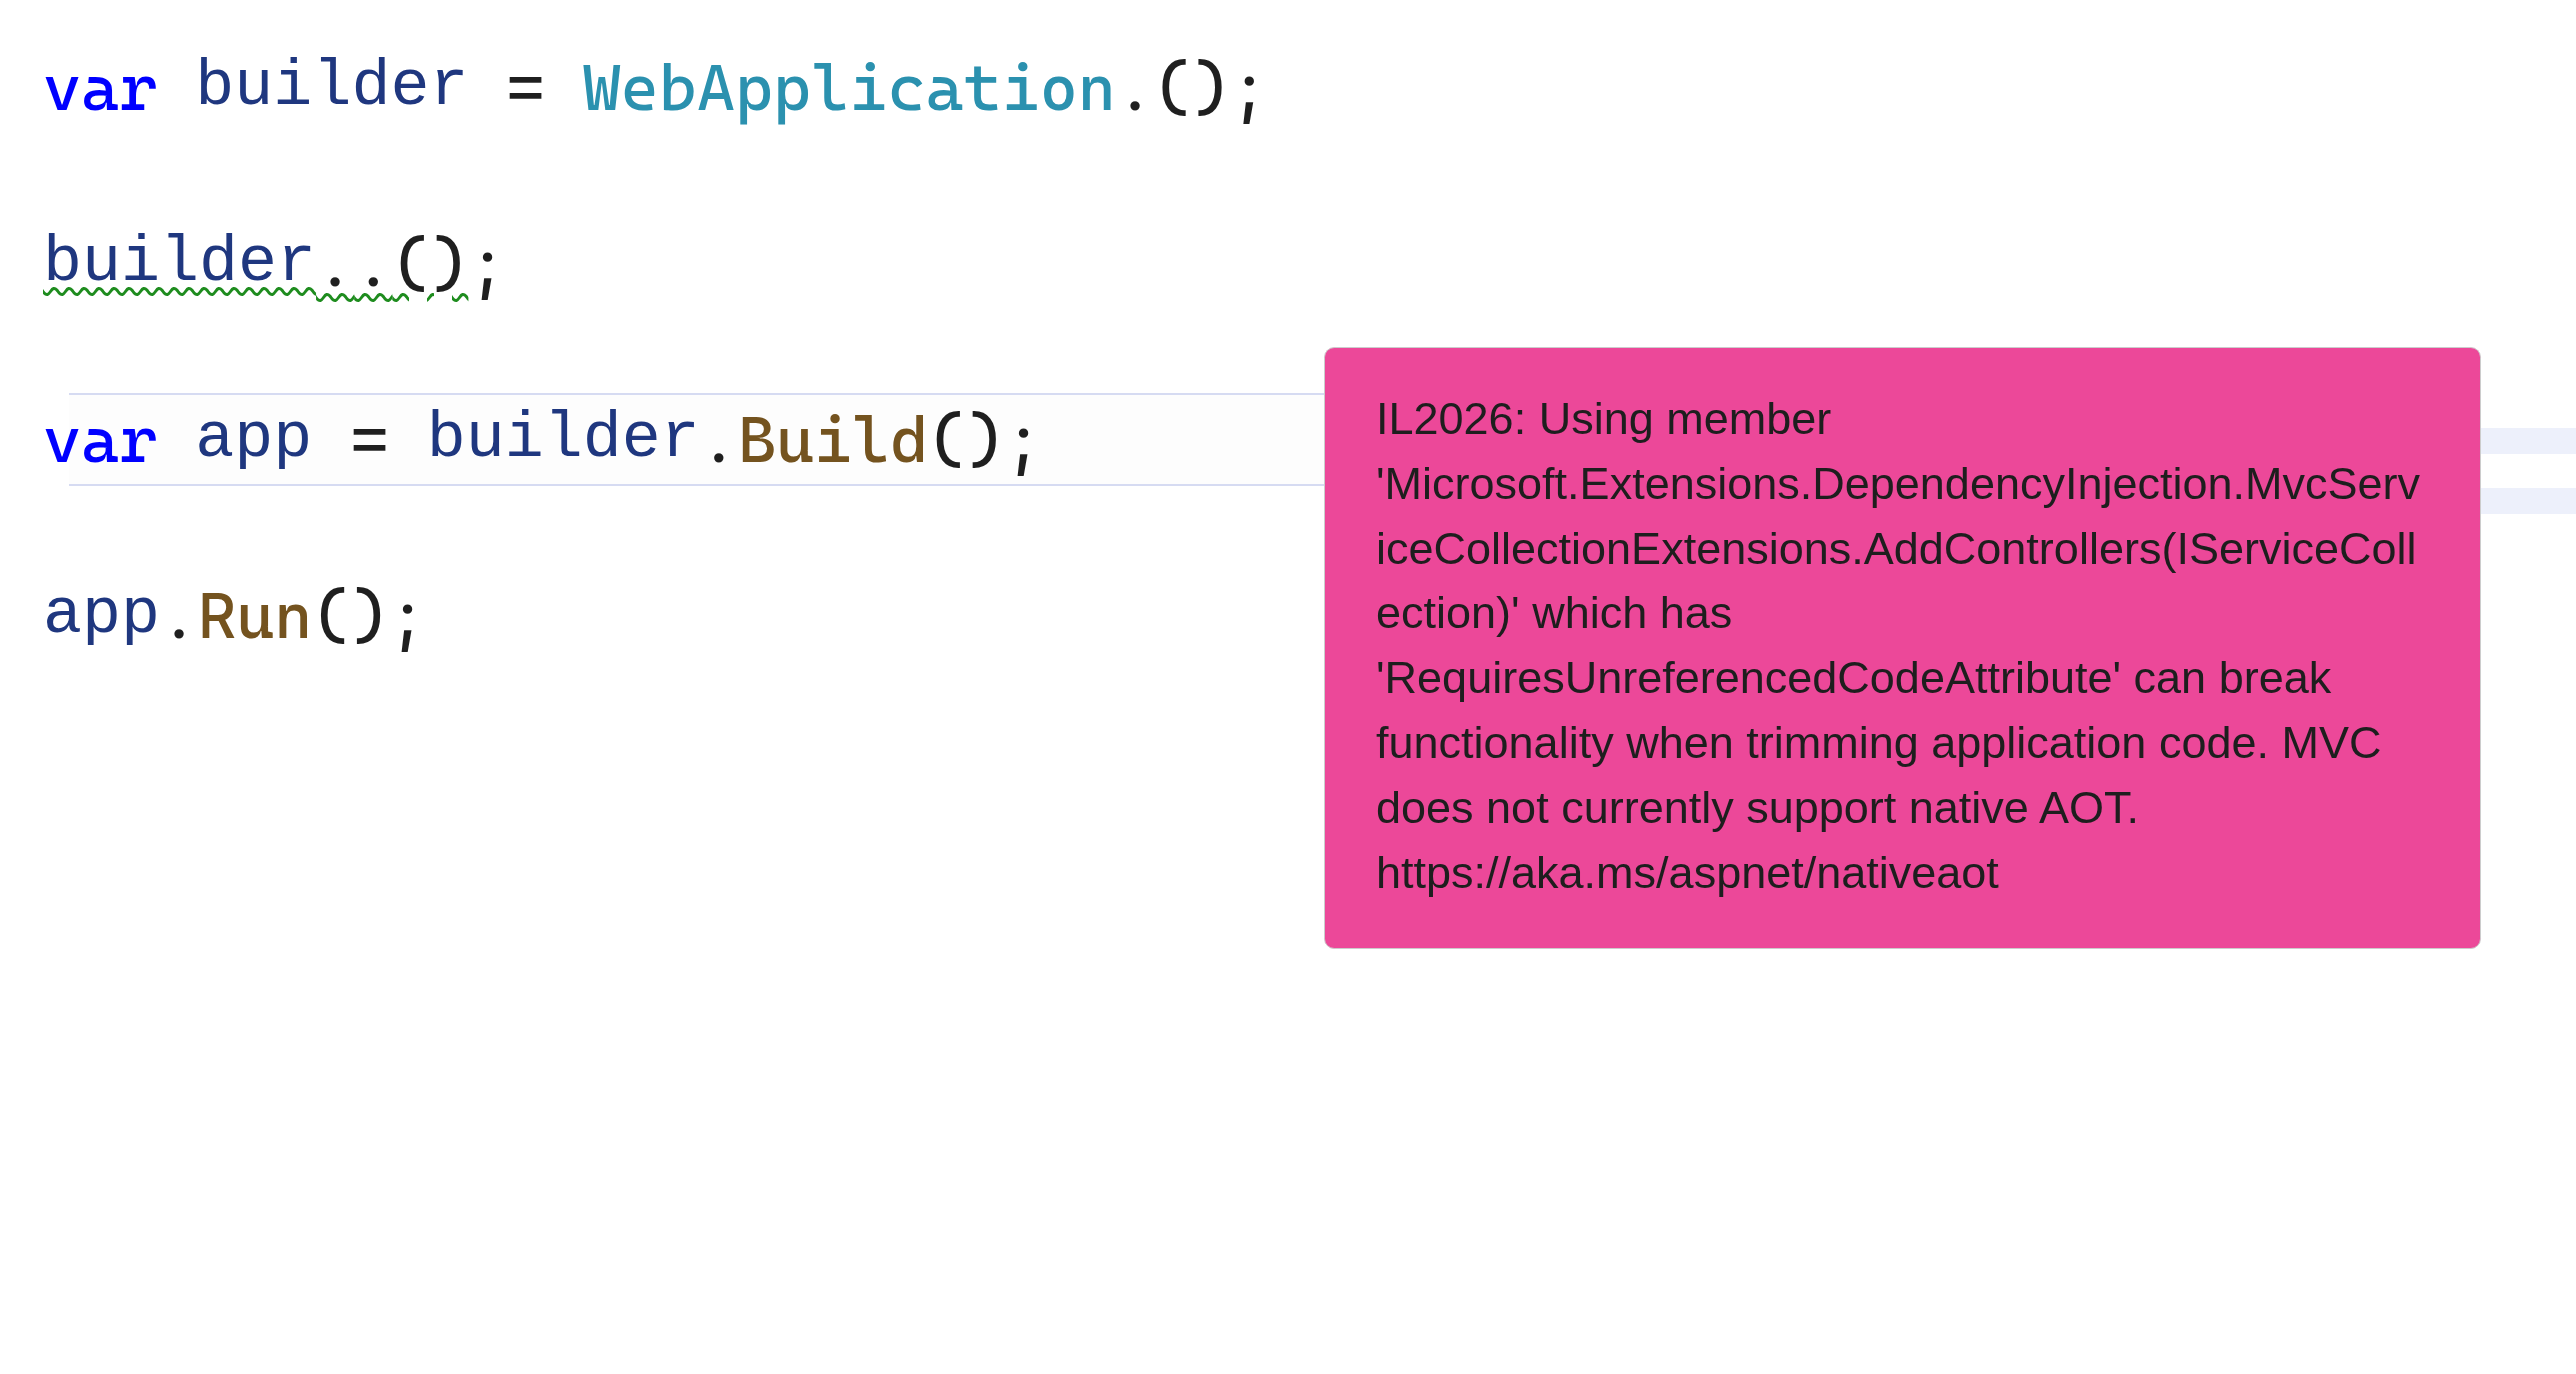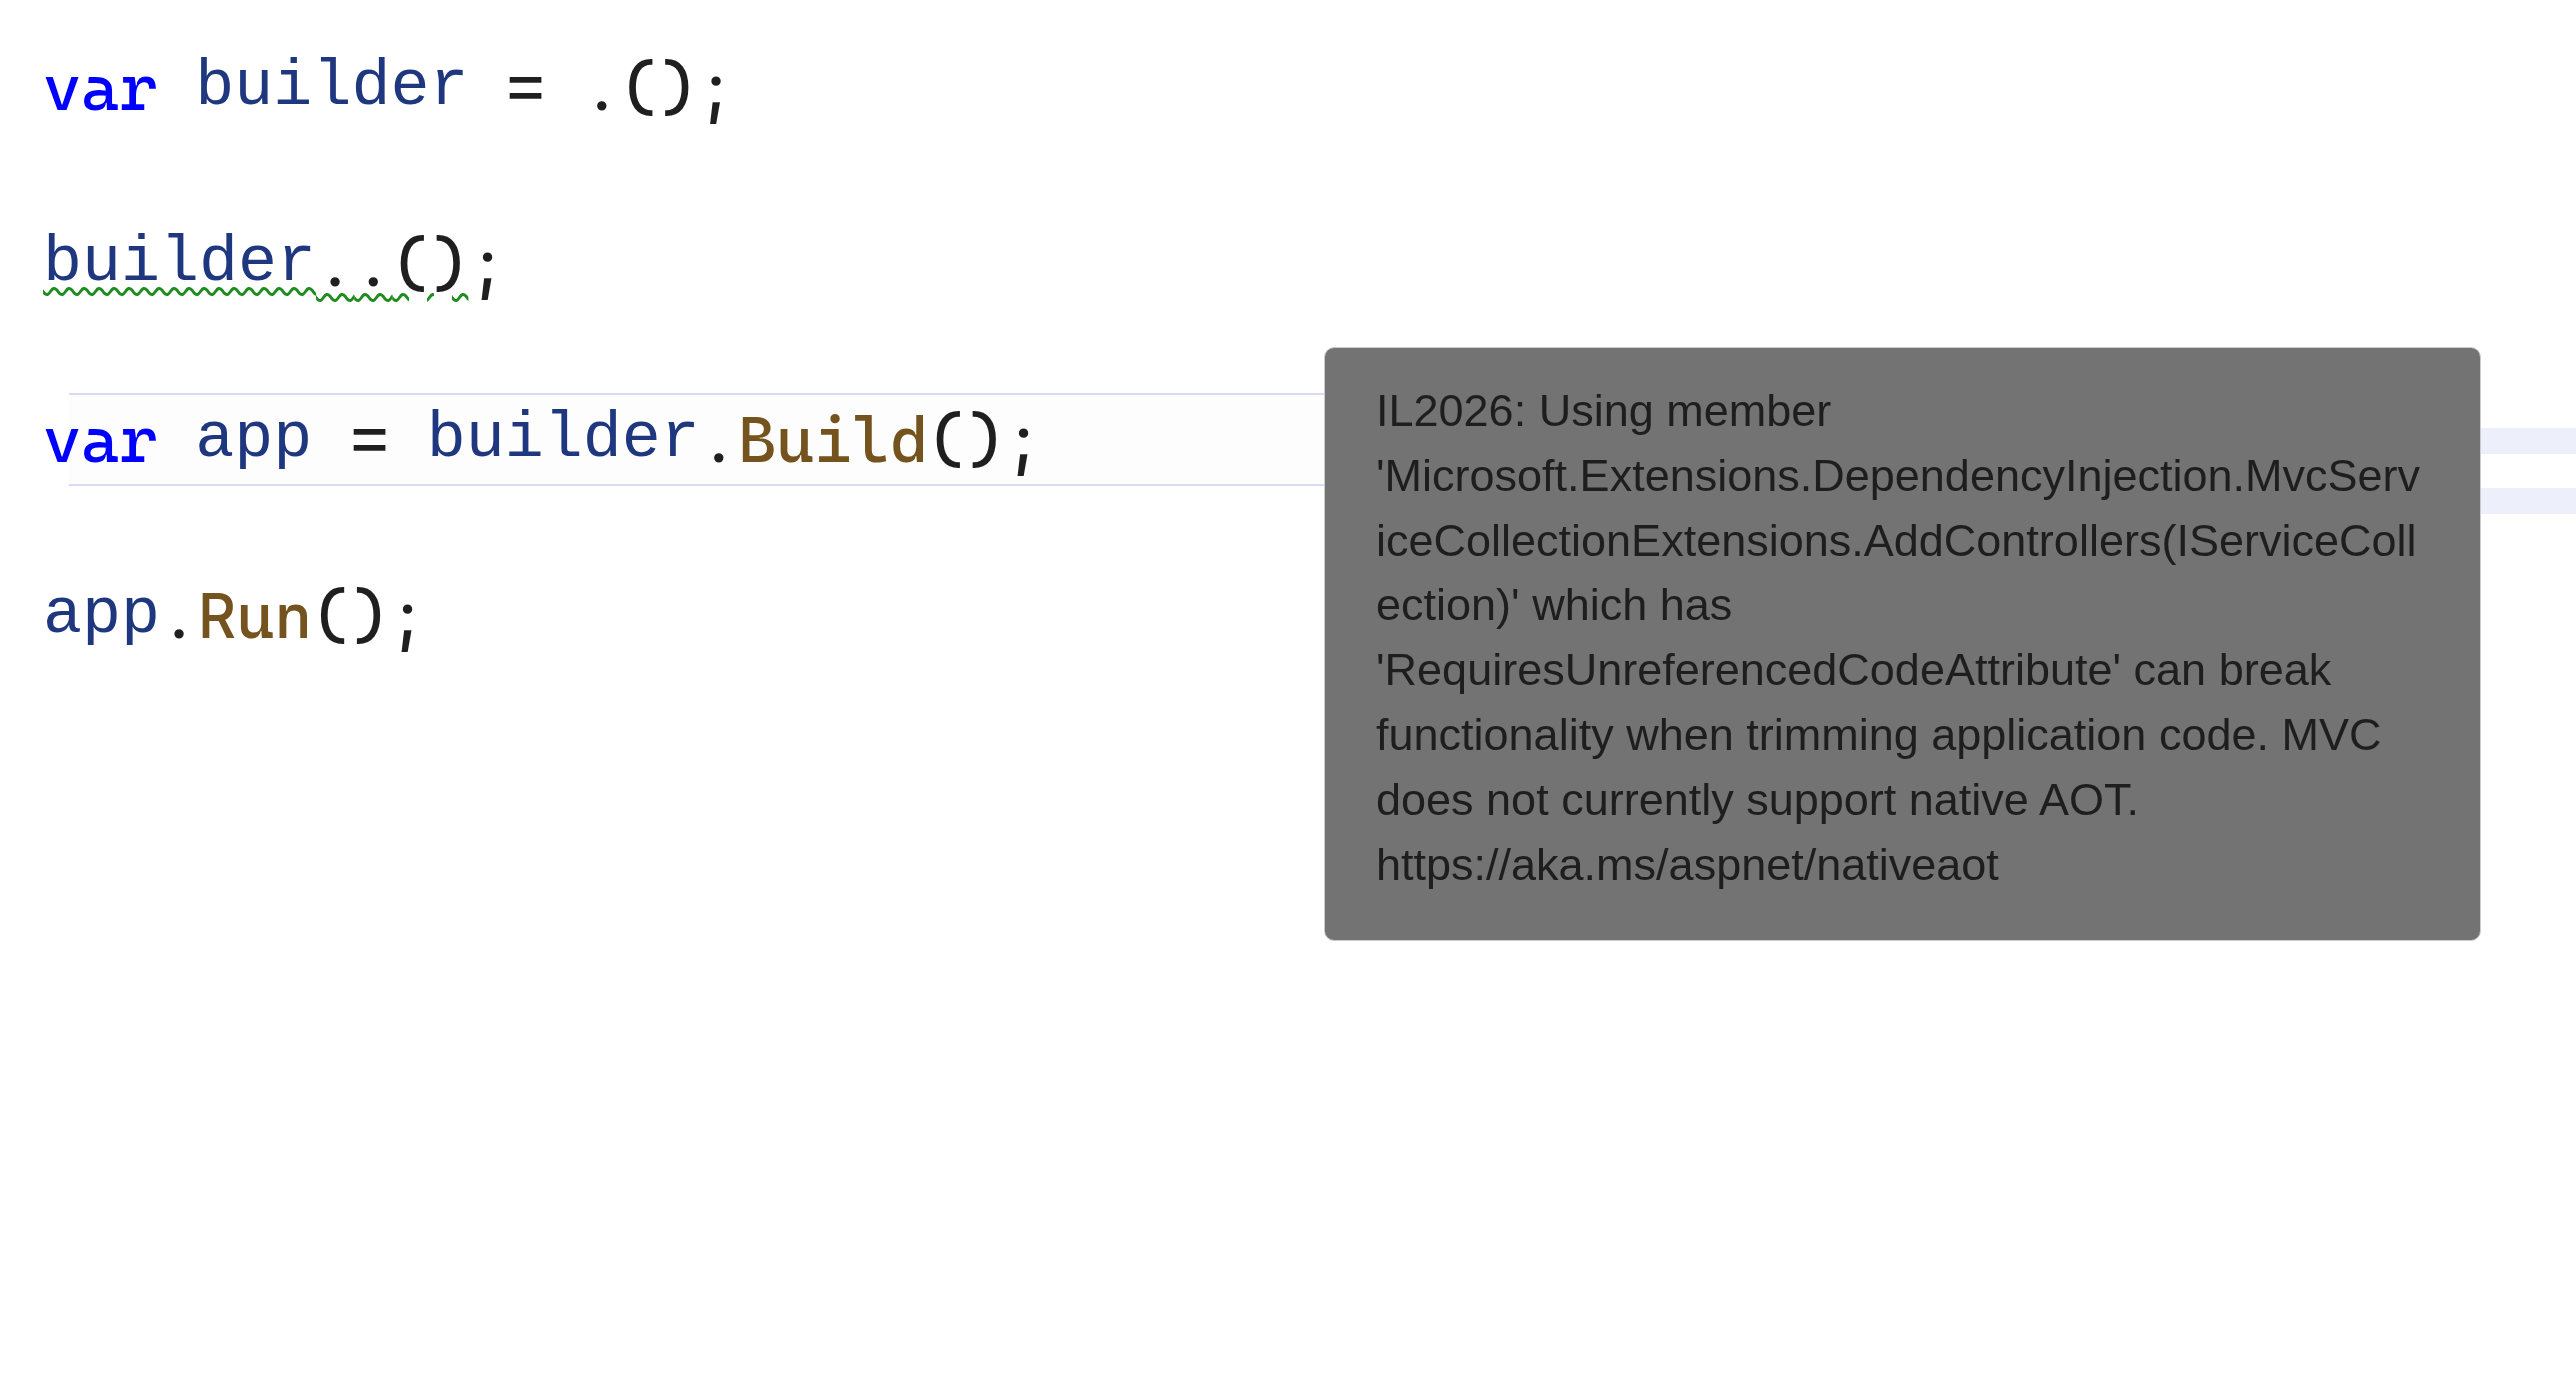--- a/index.html
+++ b/index.html
@@ -48,24 +48,24 @@
     border-bottom: 2.6px solid #d6dbf2;
     z-index: 0;
   }
   .code-line > span { position: relative; z-index: 1; }
 
   .tooltip {
     position: absolute;
     left: 1324px;
     top: 347px;
     width: 1157px;
-    background: #737373;
+    background: #ec4899;
     border: 1.7px solid #cccccc;
     border-radius: 10.3px;
-    padding: 31px 51px 43px 51px;
+    padding: 39px 51px 43px 51px;
     font-family: "Segoe UI", Arial, sans-serif;
     font-size: 45px;
     line-height: 1.44;
     color: #1e1e1e;
     word-wrap: break-word;
     overflow-wrap: break-word;
     z-index: 10;
   }
 
   
@@ -75,21 +75,21 @@
     width: 129px;
     height: 26px;
     background: #edf0fb;
   }
 </style>
 </head>
 <body>
 
 <div class="editor">
 
-  <div class="code-line"><span class="kw">var</span><span> </span><span class="local">builder</span><span> </span><span class="punc">=</span><span> </span><span class="punc">.</span><span class="punc">();</span></div>
+  <div class="code-line"><span class="kw">var</span><span> </span><span class="local">builder</span><span> </span><span class="punc">=</span><span> </span><span class="type">WebApplication</span><span class="punc">.</span><span class="punc">();</span></div>
 
   <div class="code-line"></div>
 
   <div class="code-line"><span class="local squiggle">builder</span><span class="punc squiggle">.</span><span class="punc squiggle">.</span><span class="punc squiggle">()</span><span class="punc">;</span></div>
 
   <div class="code-line"></div>
 
   <div class="code-line" style="position:relative;">
     <div class="line-highlight"></div><span class="kw">var</span><span> </span><span class="local">app</span><span> </span><span class="punc">=</span><span> </span><span class="local">builder</span><span class="punc">.</span><span class="method">Build</span><span class="punc">();</span></div>
 

